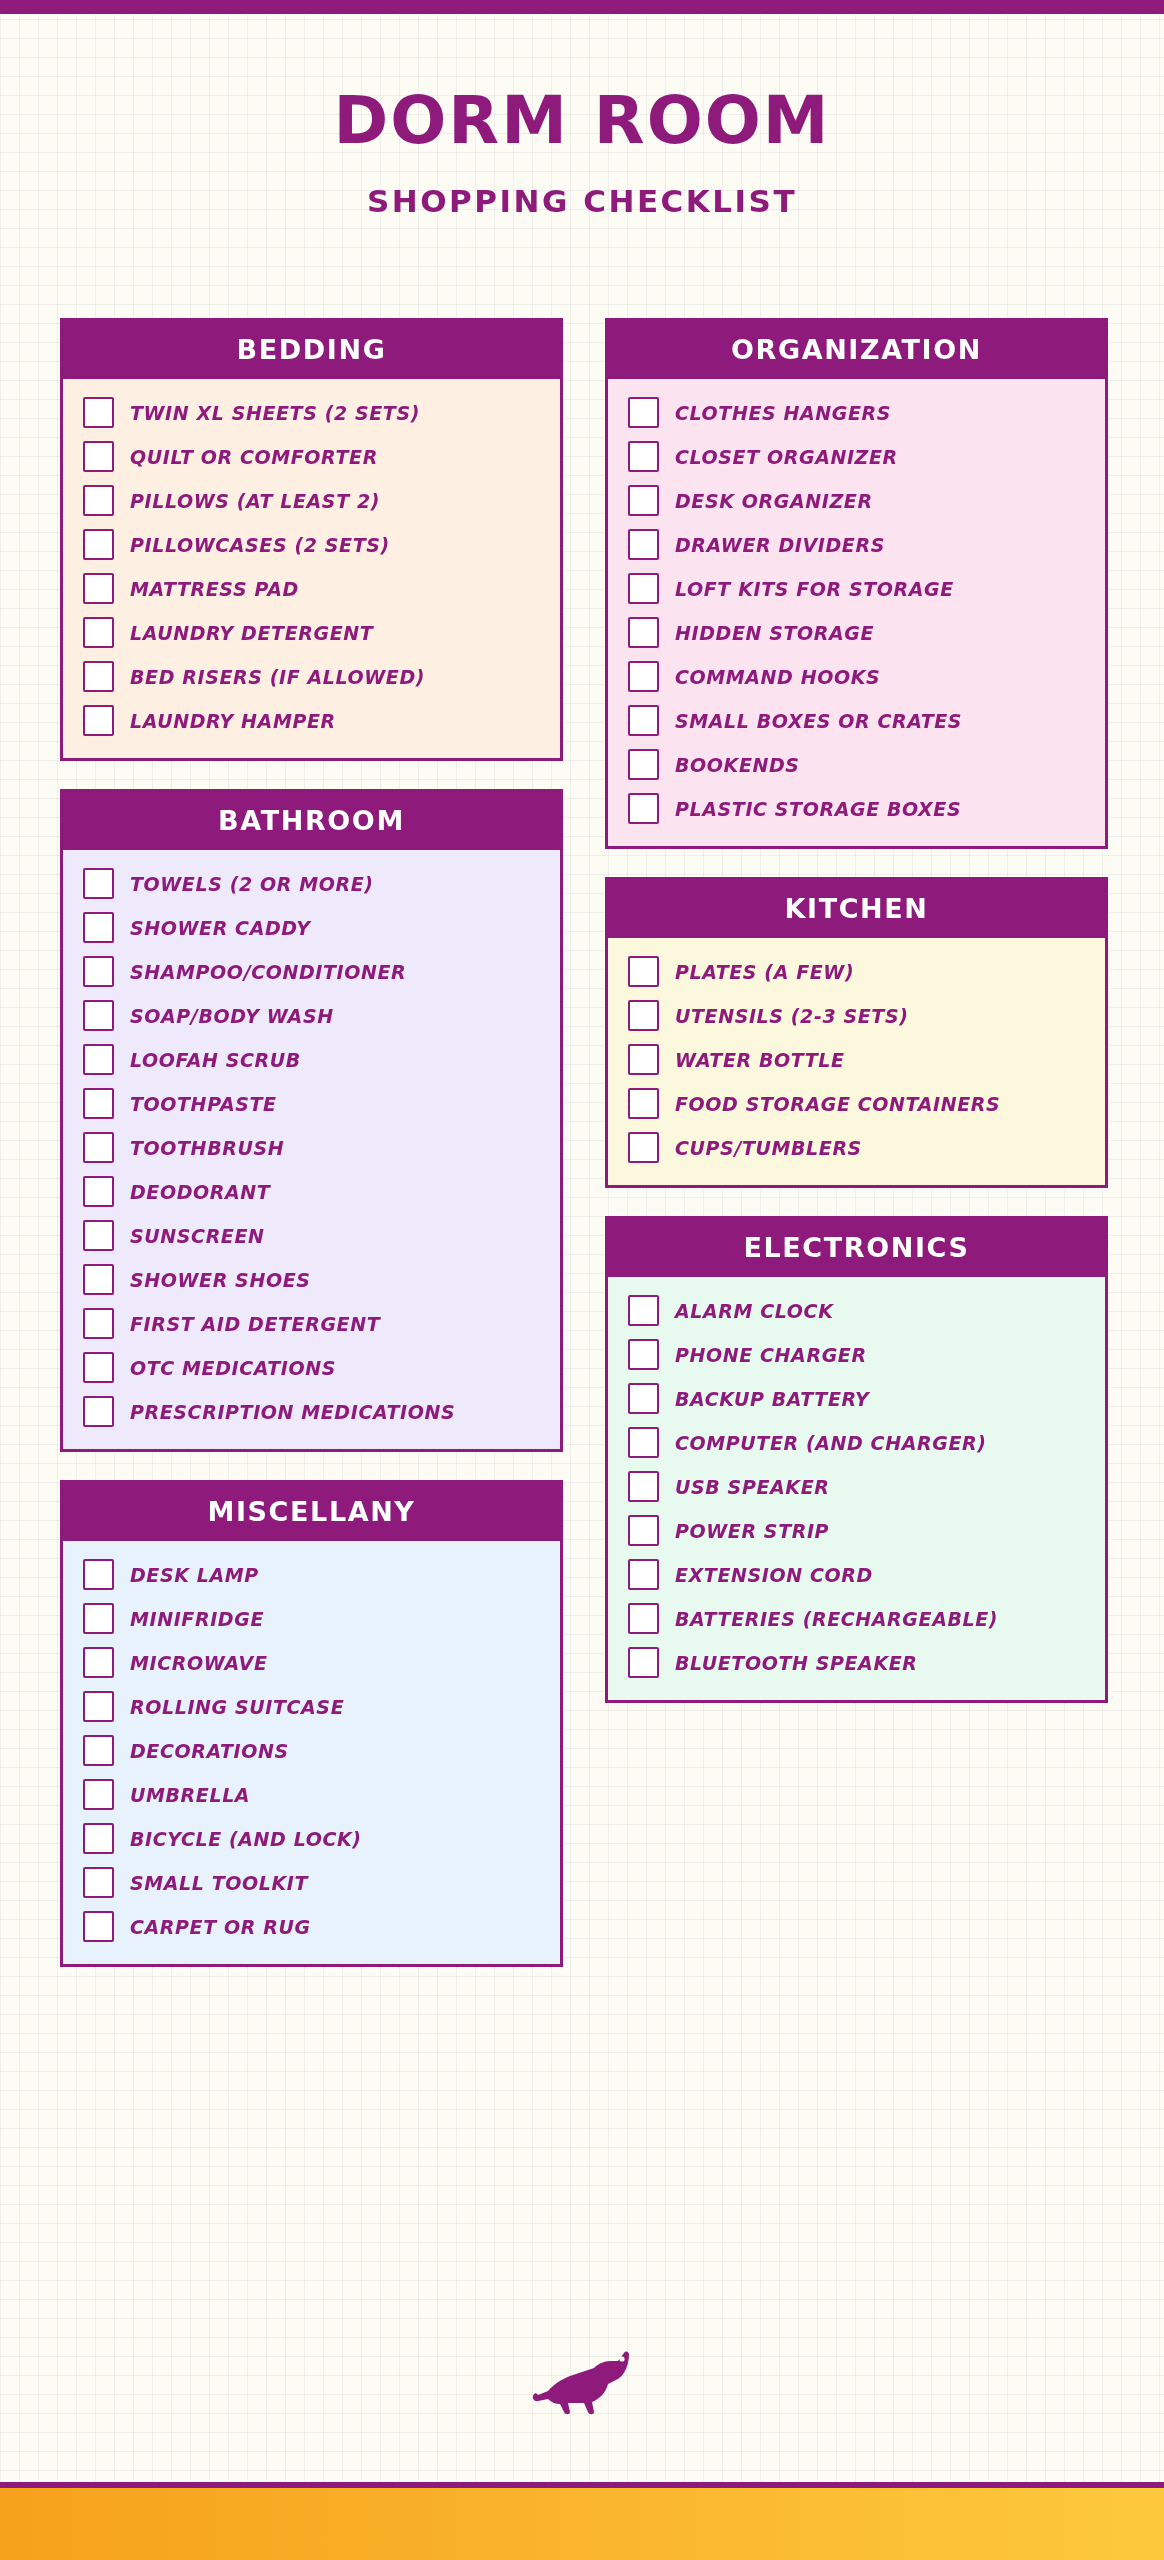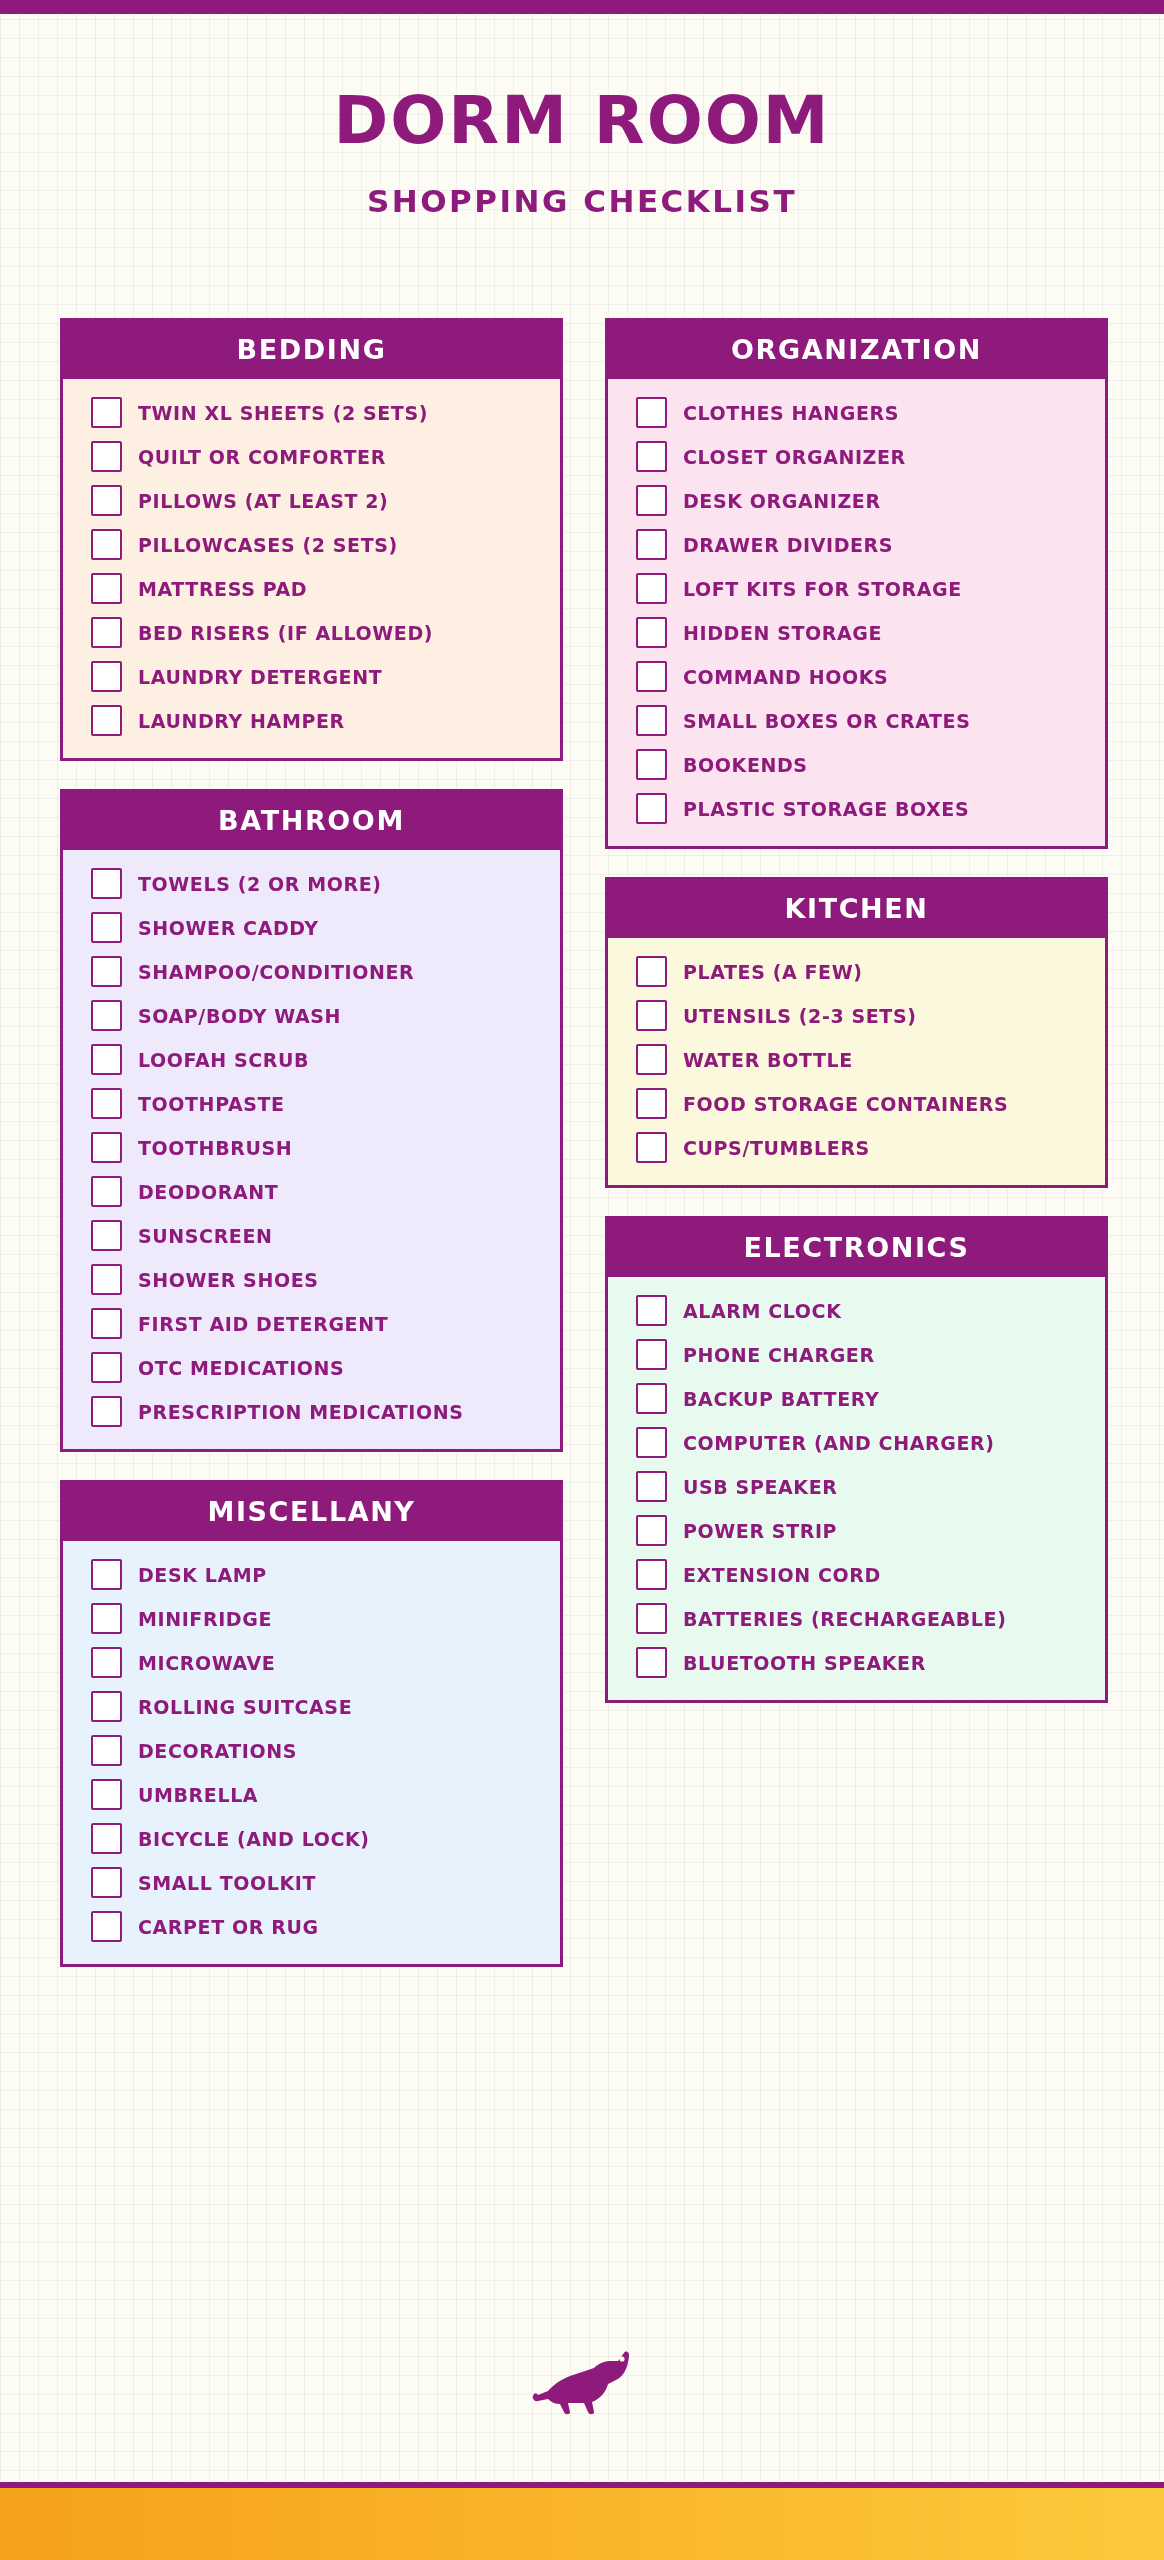--- a/index.html
+++ b/index.html
@@ -90,21 +90,22 @@
     background: #8e1a7c;
     color: #ffffff;
     text-align: center;
     font-weight: bold;
     font-size: 27px;
     letter-spacing: 1.6px;
     padding: 13px 6px 14px 6px;
     font-family: "DejaVu Sans", sans-serif;
   }
   .card-body {
-    padding: 18px 20px 20px 28px;
+    padding: 18px 20px 20px 20px;
+    font-style: italic;
   }
   .item {
     display: flex;
     align-items: center;
     gap: 16px;
     margin-bottom: 13px;
   }
   .item:last-child { margin-bottom: 2px; }
   .checkbox {
     width: 27px;
@@ -170,25 +171,25 @@
             <div class="item">
               <div class="checkbox"></div>
               <div class="item-label">PILLOWCASES (2 SETS)</div>
             </div>
             <div class="item">
               <div class="checkbox"></div>
               <div class="item-label">MATTRESS PAD</div>
             </div>
             <div class="item">
               <div class="checkbox"></div>
+              <div class="item-label">LAUNDRY DETERGENT</div>
+            </div>
+            <div class="item">
+              <div class="checkbox"></div>
               <div class="item-label">BED RISERS (IF ALLOWED)</div>
-            </div>
-            <div class="item">
-              <div class="checkbox"></div>
-              <div class="item-label">LAUNDRY DETERGENT</div>
             </div>
             <div class="item">
               <div class="checkbox"></div>
               <div class="item-label">LAUNDRY HAMPER</div>
             </div>
           </div>
         </div>
         <div class="card">
           <div class="card-header">BATHROOM</div>
           <div class="card-body bg-bathroom">

